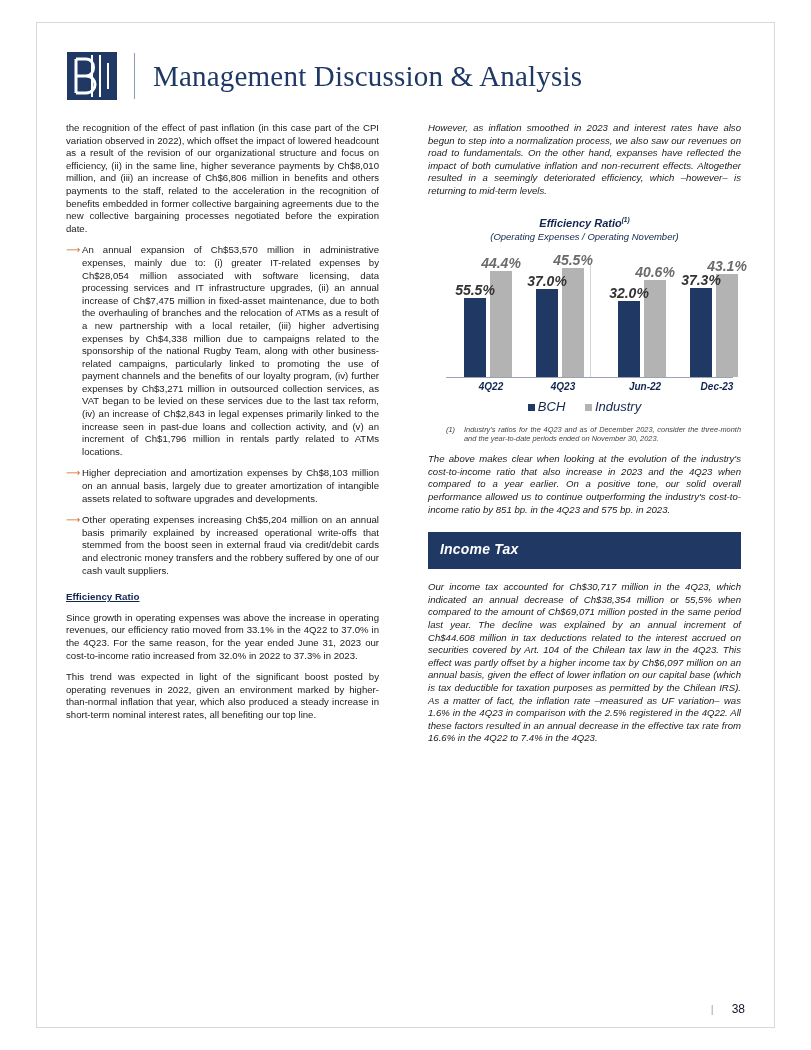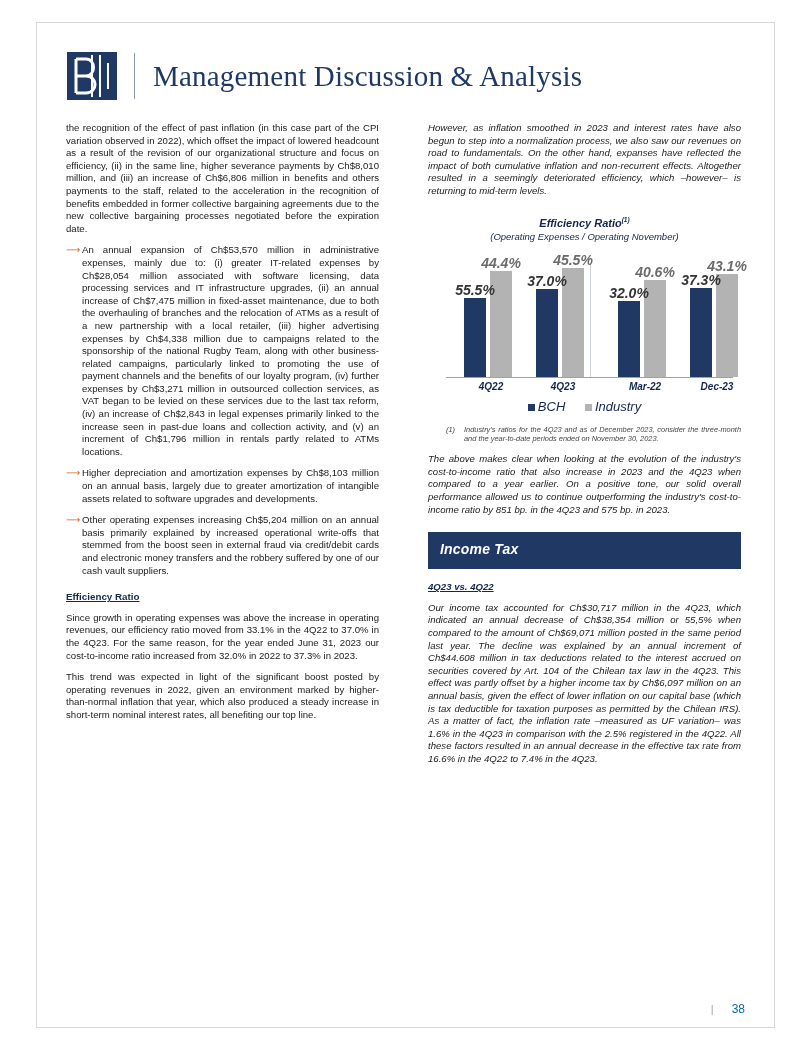--- a/index.html
+++ b/index.html
@@ -223,21 +223,21 @@
     display: flex;
     align-items: center;
     font-size: 11px;
     color: #7a7a7a;
   }
   .footer .bar-sep {
     margin-right: 18px;
     color: #9aa3b0;
   }
   .footer .pg {
-    color: #0369a1;
+    color: #0f172a;
     font-size: 12px;
   }
   sup { font-size: 6.5px; vertical-align: super; }
 </style>
 </head>
 <body>
 
 <div class="page">
   <div class="page-border"></div>
 
@@ -304,21 +304,21 @@
           <div class="bar-label bch" style="bottom:90px;">37.0%</div>
           <div class="bar-label ind" style="bottom:111px;">45.5%</div>
           <div class="x-label">4Q23</div>
         </div>
 
         <div class="group" style="left:168px;">
           <div class="bar bch" style="height:76px;"></div>
           <div class="bar ind" style="height:97px;"></div>
           <div class="bar-label bch" style="bottom:78px;">32.0%</div>
           <div class="bar-label ind" style="bottom:99px;">40.6%</div>
-          <div class="x-label">Mar-22</div>
+          <div class="x-label">Jun-22</div>
         </div>
 
         <div class="group" style="left:240px;">
           <div class="bar bch" style="height:89px;"></div>
           <div class="bar ind" style="height:103px;"></div>
           <div class="bar-label bch" style="bottom:91px;">37.3%</div>
           <div class="bar-label ind" style="bottom:105px;">43.1%</div>
           <div class="x-label">Dec-23</div>
         </div>
       </div>
@@ -333,21 +333,20 @@
         <div class="fn-txt">Industry's ratios for the 4Q23 and as of December 2023, consider the three-month and the year-to-date periods ended on November 30, 2023.</div>
       </div>
     </div>
 
     <p class="para">The above makes clear when looking at the evolution of the industry's cost-to-income ratio that also increase in 2023 and the 4Q23 when compared to a year earlier. On a positive tone, our solid overall performance allowed us to continue outperforming the industry's cost-to-income ratio by 851 bp. in the 4Q23 and 575 bp. in 2023.</p>
 
     <div class="banner">
       <span>Income Tax</span>
     </div>
 
-    <div class="sub-underline">4Q23 vs. 4Q22</div>
 
     <p class="para">Our income tax accounted for Ch$30,717 million in the 4Q23, which indicated an annual decrease of Ch$38,354 million or 55,5% when compared to the amount of Ch$69,071 million posted in the same period last year. The decline was explained by an annual increment of Ch$44.608 million in tax deductions related to the interest accrued on securities covered by Art. 104 of the Chilean tax law in the 4Q23. This effect was partly offset by a higher income tax by Ch$6,097 million on an annual basis, given the effect of lower inflation on our capital base (which is tax deductible for taxation purposes as permitted by the Chilean IRS). As a matter of fact, the inflation rate –measured as UF variation– was 1.6% in the 4Q23 in comparison with the 2.5% registered in the 4Q22. All these factors resulted in an annual decrease in the effective tax rate from 16.6% in the 4Q22 to 7.4% in the 4Q23.</p>
   </div>
 
   <div class="footer">
     <span class="bar-sep">|</span>
     <span class="pg">38</span>
   </div>
 </div>
 

